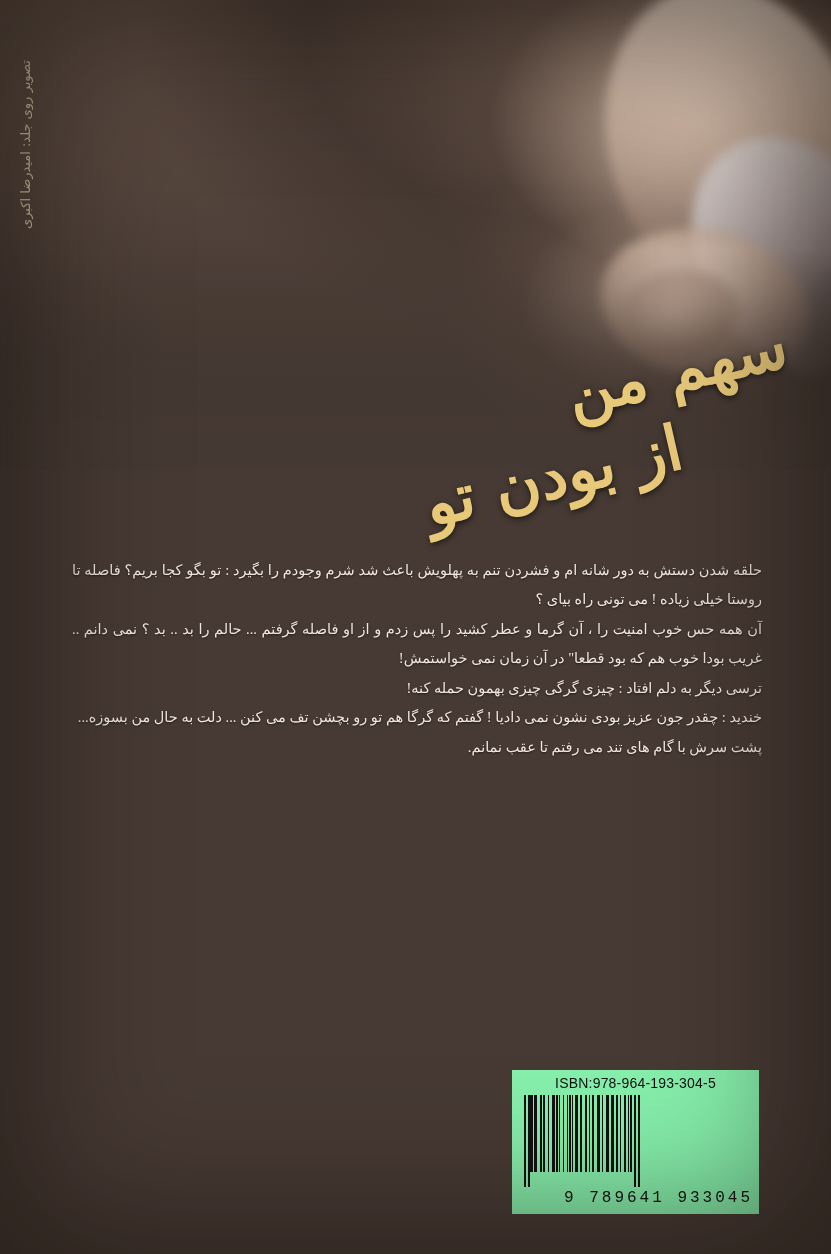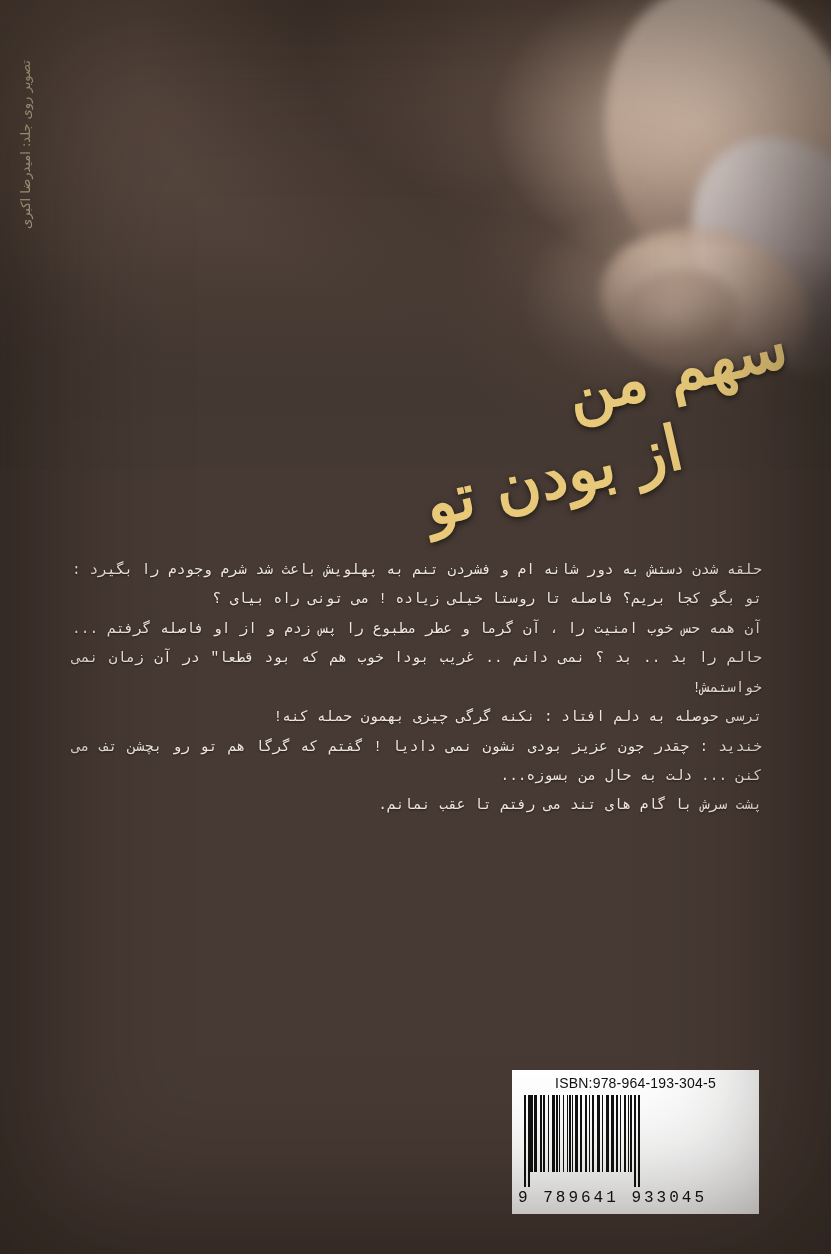--- a/index.html
+++ b/index.html
@@ -128,35 +128,35 @@
   }
   
   .body-text {
     position: absolute;
     left: 72px;
     top: 556px;
     width: 690px;
     direction: rtl;
     text-align: justify;
     color: #efe7dc;
-    font-family: Liberation Mono, monospace;
+    font-family: Liberation Serif, serif;
     font-size: 14.5px;
     line-height: 2.03;
     text-shadow: 0 1px 2px rgba(0,0,0,0.5);
   }
   .body-text p {
     margin: 0 0 0 0;
   }
   
   .barcode-box {
     position: absolute;
     left: 512px;
     top: 1070px;
     width: 247px;
-    background: #ffffff;
+    background: #86efac;
     padding: 5px 6px 7px 6px;
     box-sizing: border-box;
   }
   .isbn-text {
     text-align: center;
     color: #111;
     font-family: "Liberation Sans", sans-serif;
     font-size: 14px;
     letter-spacing: 0.2px;
     margin-bottom: 4px;
@@ -164,21 +164,21 @@
   .bars {
     height: 92px;
     display: flex;
     align-items: stretch;
     gap: 0;
     padding: 0 6px;
   }
   .bars span { display: block; background: #111; }
   .bars span.w { background: transparent; }
   .barcode-digits {
-    text-align: left;
+    text-align: right;
     color: #111;
     font-family: "Liberation Mono", monospace;
     font-size: 16px;
     letter-spacing: 3px;
     margin-top: 2px;
   }
   .vignette {
     position: absolute;
     left: 0; top: 0; width: 831px; height: 1254px;
     pointer-events: none;
@@ -203,22 +203,22 @@
   <div class="web-block">
   </div>
 
   <div class="title-wrap">
     <div class="title-line title-1">سهم من</div>
     <div class="title-line title-2">از بودن تو</div>
   </div>
 
   <div class="body-text">
     <p>حلقه شدن دستش به دور شانه ام و فشردن تنم به پهلویش باعث شد شرم وجودم را بگیرد : تو بگو کجا بریم؟ فاصله تا روستا خیلی زیاده ! می تونی راه بیای ؟</p>
-    <p>آن همه حس خوب امنیت را ، آن گرما و عطر مطبوع را پس زدم و از او فاصله گرفتم ... حالم را بد .. بد ؟ نمی دانم .. غریب بودا  خوب هم که بود قطعا" در آن زمان نمی خواستمش!</p>
-    <p>ترسی حوصله به دلم افتاد : نکنه گرگی چیزی بهمون حمله کنه!</p>
+    <p>آن همه حس خوب امنیت را ، آن گرما و عطر کشید را پس زدم و از او فاصله گرفتم ... حالم را بد .. بد ؟ نمی دانم .. غریب بودا  خوب هم که بود قطعا" در آن زمان نمی خواستمش!</p>
+    <p>ترسی دیگر به دلم افتاد : چیزی گرگی چیزی بهمون حمله کنه!</p>
     <p>خندید : چقدر جون عزیز بودی نشون نمی دادیا ! گفتم که گرگا هم تو رو بچشن تف می کنن ... دلت به حال من بسوزه...</p>
     <p>پشت سرش با گام های تند می رفتم تا عقب نمانم.</p>
   </div>
 
   <div class="barcode-box">
     <div class="isbn-text">ISBN:978-964-193-304-5</div>
     <div class="bars" id="bars">
         <span style="width: 2px;"></span>
         <span class="w" style="width: 2px;"></span>
         <span style="width: 2px;"></span>

